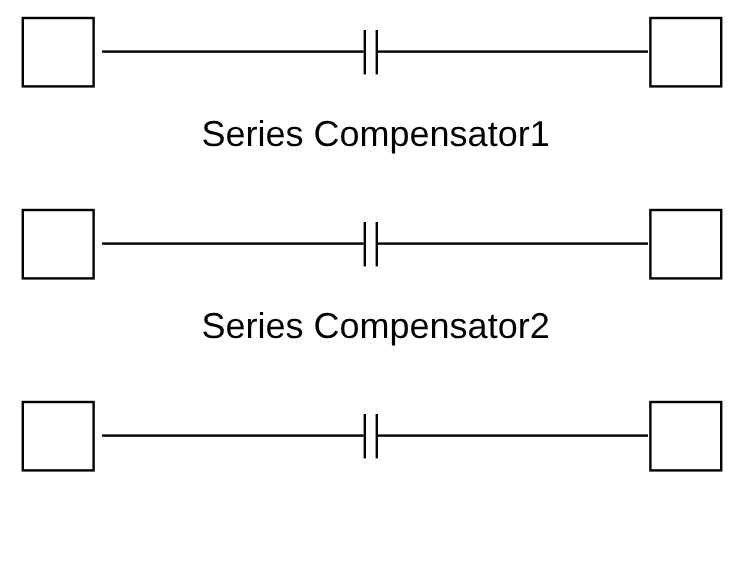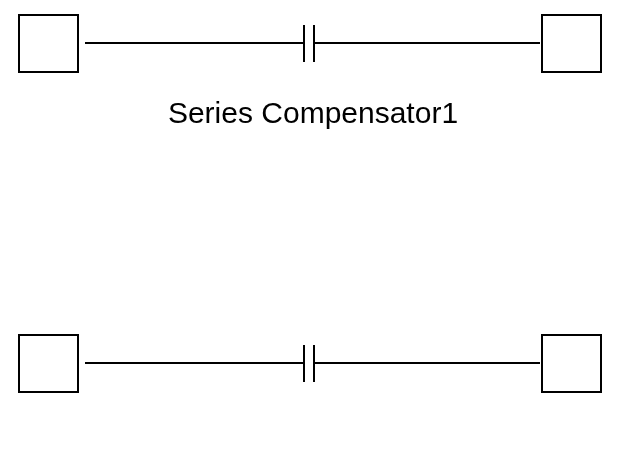--- a/index.html
+++ b/index.html
@@ -96,20 +96,31 @@
     <div class="wire left-wire"></div>
     <div class="capacitor">
       <div class="plate plate-a"></div>
       <div class="plate plate-b"></div>
     </div>
     <div class="wire right-wire"></div>
     <div class="terminal-box right"></div>
     <div class="row-label">Series Compensator1</div>
   </div>
 
+  <div class="compensator-row" style="top:160px;">
+    <div class="terminal-box left"></div>
+    <div class="wire left-wire"></div>
+    <div class="capacitor">
+      <div class="plate plate-a"></div>
+      <div class="plate plate-b"></div>
+    </div>
+    <div class="wire right-wire"></div>
+    <div class="terminal-box right"></div>
+    <div class="row-label">Series Compensator2</div>
+  </div>
 
   <div class="compensator-row" style="top:320px;">
     <div class="terminal-box left"></div>
     <div class="wire left-wire"></div>
     <div class="capacitor">
       <div class="plate plate-a"></div>
       <div class="plate plate-b"></div>
     </div>
     <div class="wire right-wire"></div>
     <div class="terminal-box right"></div>

